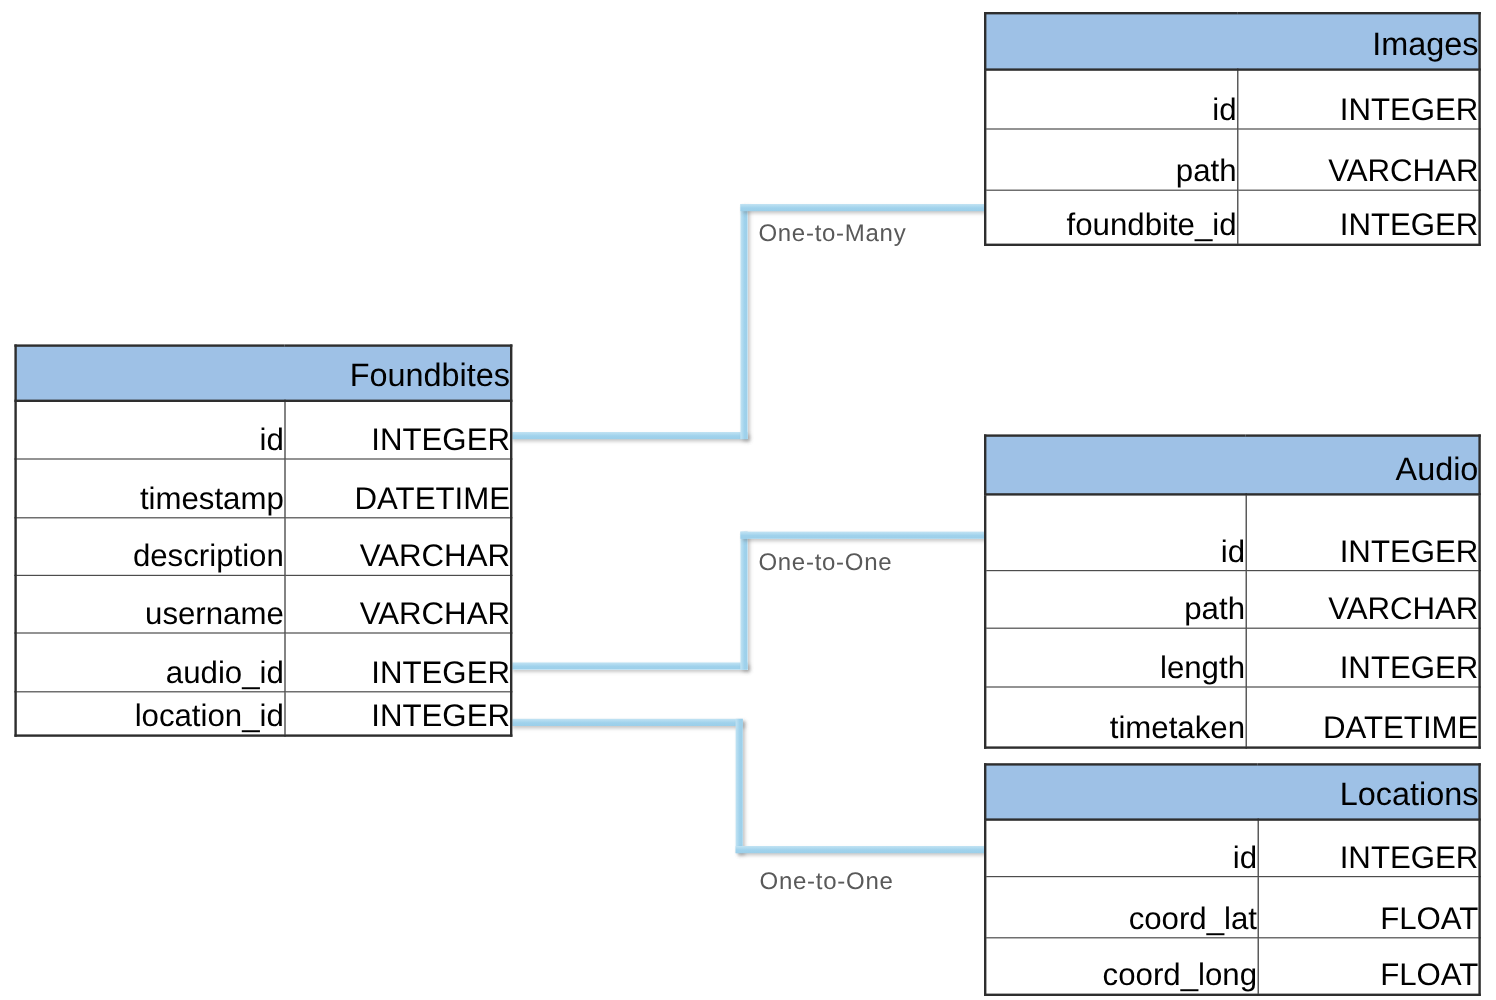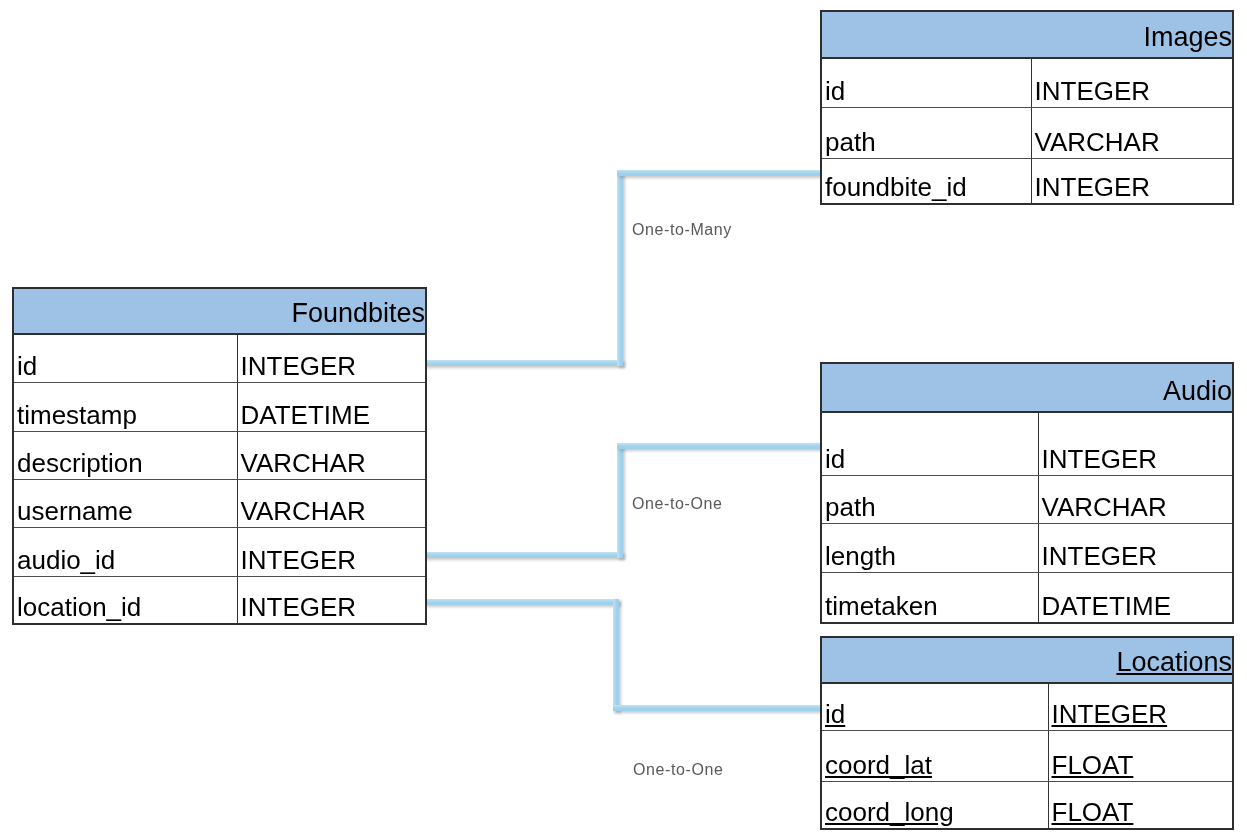--- a/index.html
+++ b/index.html
@@ -35,40 +35,40 @@
   .db-table td {
     font-size:26px;
     color:#000;
     vertical-align:bottom;
     padding:0 0 3px 3px;
     border-top:1px solid #4d4d4d;
     border-bottom:1px solid #4d4d4d;
     white-space:nowrap;
     overflow:hidden;
     line-height:1;
+    text-align:right;
   }
   .db-table td:first-child { border-right:1px solid #333; }
 
   
   .conn {
     position:absolute;
     box-shadow:2px 2px 3px rgba(110,110,110,0.38);
   }
   .conn.h { background:linear-gradient(to bottom, #c2e3f3 0%, #a0d2ec 55%, #9ccfe9 100%); }
   .conn.v { background:linear-gradient(to right, #c2e3f3 0%, #a0d2ec 55%, #9ccfe9 100%); }
 
   .conn-label {
     position:absolute;
-    font-size:16px;
+    font-size:20px;
     font-weight:400;
     color:#595959;
     letter-spacing:0.6px;
     line-height:1;
     white-space:nowrap;
-    margin-top:37px;
   }
 </style>
 </head>
 <body>
 
 <div class="canvas">
 
   <div class="conn h" style="left:425px; top:360px; width:198px; height:6px;"></div>
   <div class="conn v" style="left:617px; top:170px; width:6px; height:196px;"></div>
   <div class="conn h" style="left:617px; top:170px; width:203px; height:6px;"></div>
@@ -108,21 +108,21 @@
         <td>VARCHAR</td>
       </tr>
       <tr style="height:48px">
         <td>username</td>
         <td>VARCHAR</td>
       </tr>
       <tr style="height:49px">
         <td>audio_id</td>
         <td>INTEGER</td>
       </tr>
-      <tr style="height:48px">
+      <tr style="height:37px">
         <td>location_id</td>
         <td>INTEGER</td>
       </tr>
     </tbody>
   </table>
 
   <table class="db-table" style="left:820px; top:10px; width:412px;">
     <colgroup>
         <col style="width:210px">
         <col style="width:202px">
@@ -171,21 +171,21 @@
         <td>length</td>
         <td>INTEGER</td>
       </tr>
       <tr style="height:51px">
         <td>timetaken</td>
         <td>DATETIME</td>
       </tr>
     </tbody>
   </table>
 
-  <table class="db-table" style="left:820px; top:636px; width:412px;text-decoration:underline;">
+  <table class="db-table" style="left:820px; top:636px; width:412px;">
     <colgroup>
         <col style="width:227px">
         <col style="width:185px">
       </colgroup>
     <thead>
       <tr style="height:46px">
         <th colspan="2">Locations</th>
       </tr>
     </thead>
     <tbody>

